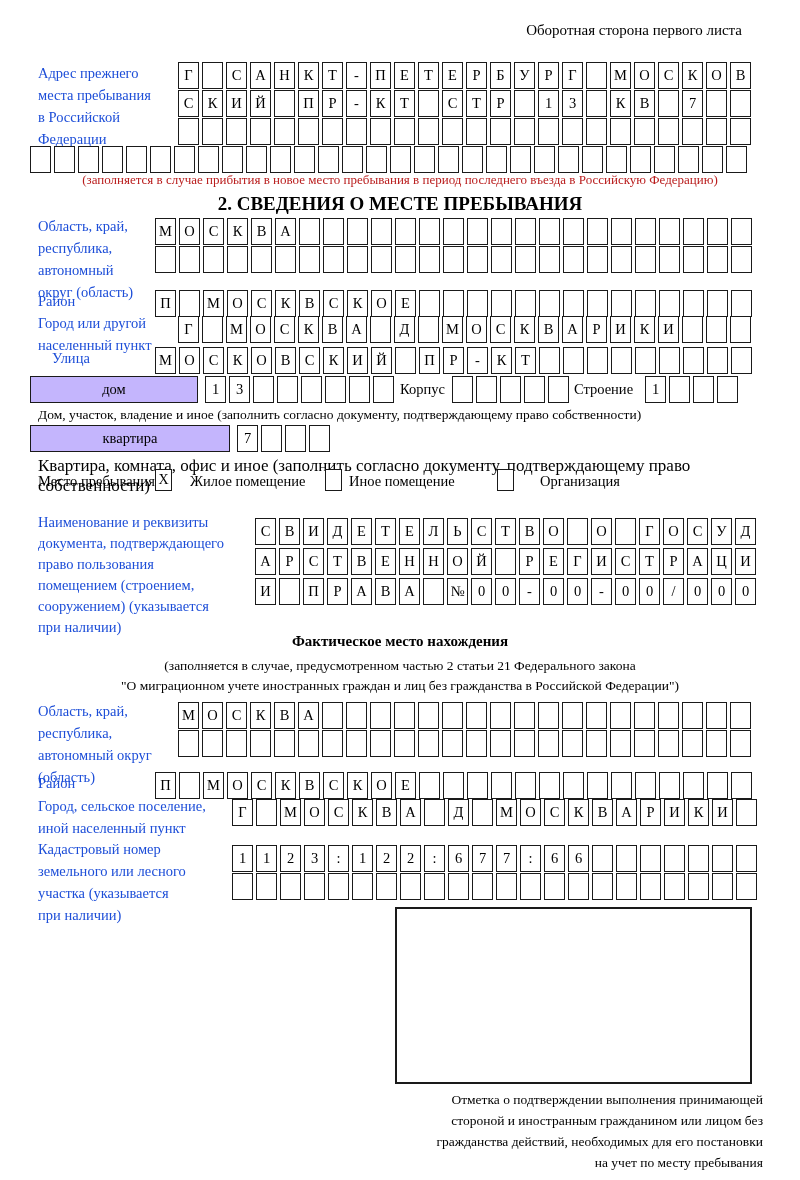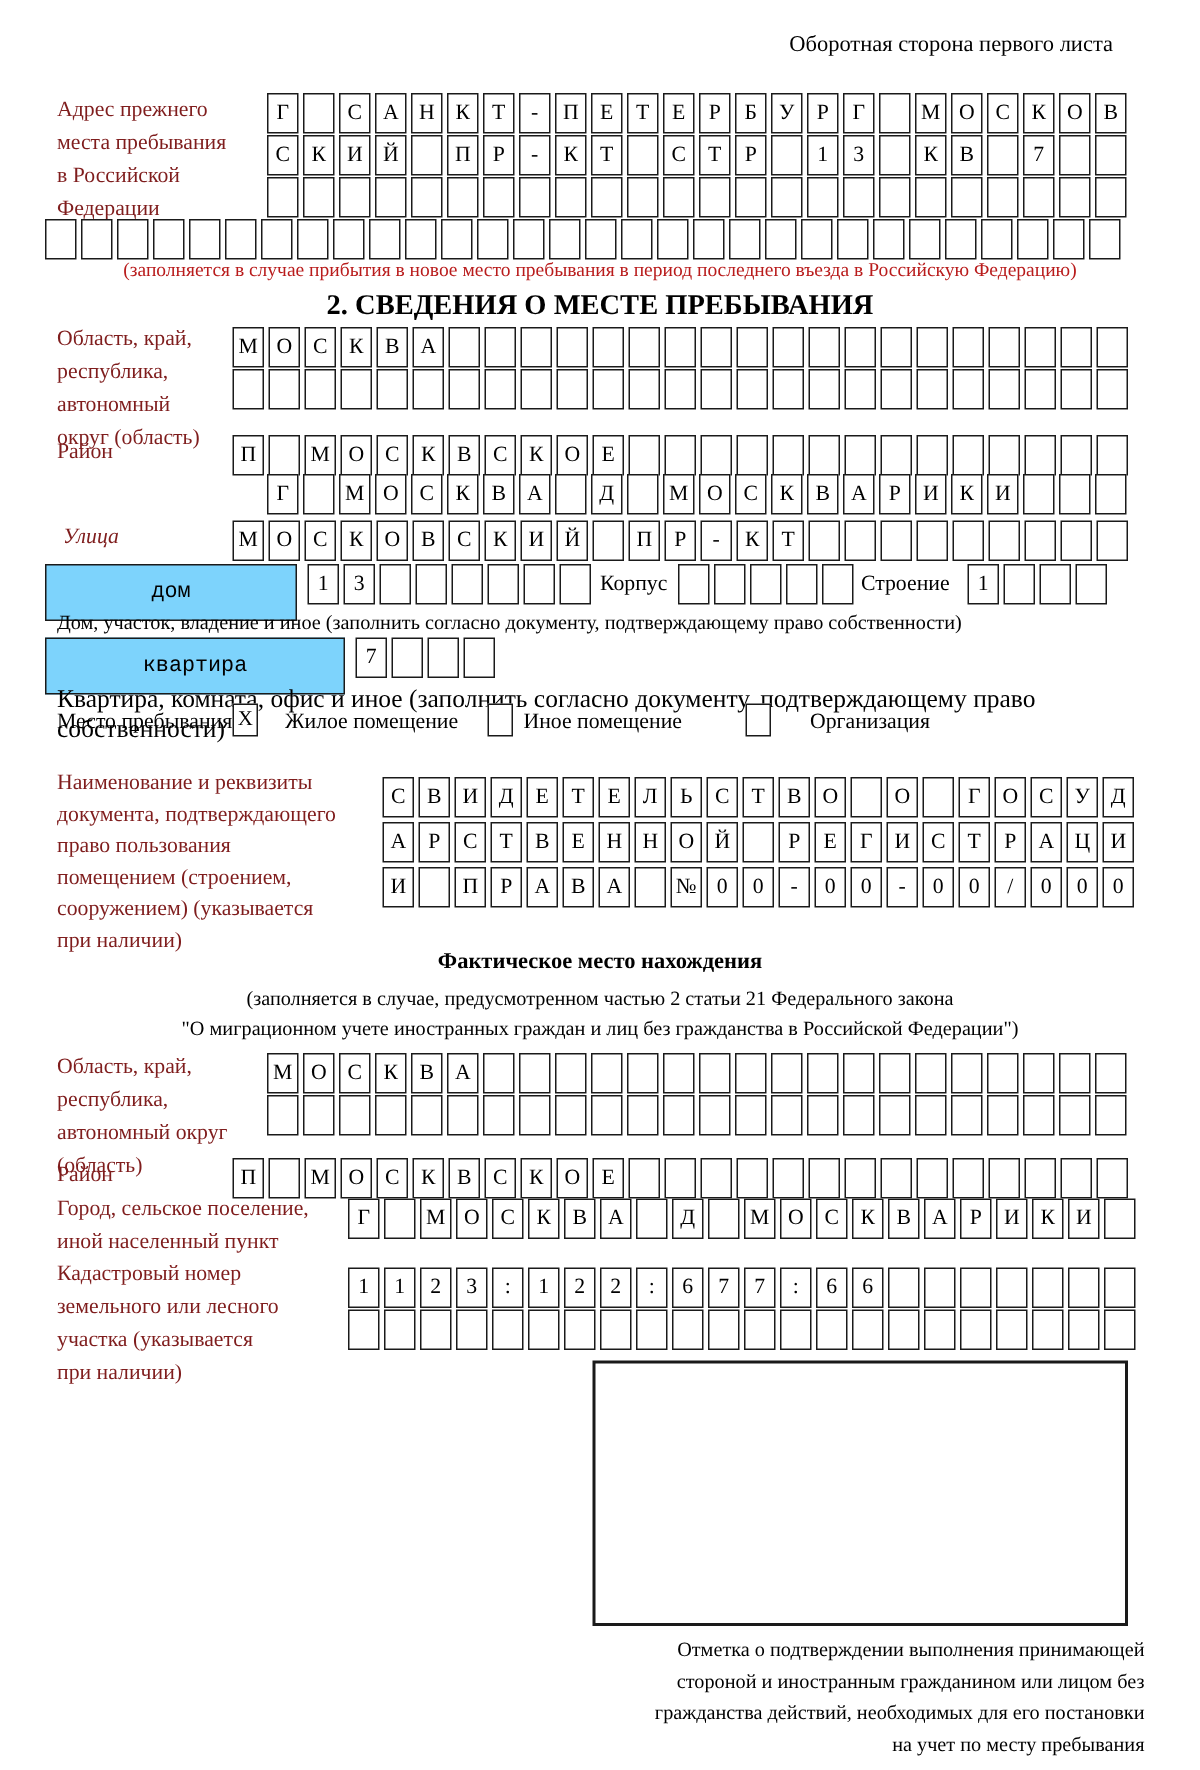--- a/index.html
+++ b/index.html
@@ -5,37 +5,36 @@
   * { margin:0; padding:0; box-sizing:border-box; }
   html,body { background:#ffffff; }
   .page {
     position:relative; width:800px; height:1180px;
     background:#ffffff; color:#000;
     font-family:"Liberation Serif","DejaVu Serif",serif;
     overflow:hidden;
   }
   .abs { position:absolute; }
   .label {
-    font-size:14.5px; line-height:22px; white-space:pre-line; color:#7f1d1d;
+    font-size:14.5px; line-height:22px; white-space:pre-line; color:#1d4ed8;
   }
   .note { font-size:13px; color:#b91c1c; }
   .title { font-weight:bold; font-size:19px; text-align:center; width:100%; }
   .center { text-align:center; width:100%; }
   .cellrow { display:flex; }
   .cell {
     width:21px; height:27px; margin-right:3px; flex:0 0 21px;
     border:1.5px solid #1a1a1a; background:#fff;
     display:flex; align-items:center; justify-content:center;
     font-size:14.5px; font-family:"Liberation Serif","DejaVu Serif",serif;
   }
   .widebox {
-    height:38px; border:1.5px solid #1a1a1a; background:#7dd3fc;
+    height:27px; border:1.5px solid #1a1a1a; background:#c4b5fd;
     display:flex; align-items:center; justify-content:center;
     font-size:14.5px;
-    font-family:Liberation Mono, monospace;
   }
   .inlinelabel { font-size:14.5px; }
   .checkbox {
     width:17px; height:22px; border:1.5px solid #1a1a1a; background:#fff;
     display:flex; align-items:center; justify-content:center;
     font-size:14px;
   }
   .stampbox { border:2px solid #1a1a1a; background:#fff; }
   .wrapnote { white-space:pre-line; text-align:right; font-size:13.5px; line-height:21px; }
 </style>
@@ -245,20 +244,22 @@
       <span class="cell"></span>
       <span class="cell"></span>
       <span class="cell"></span>
       <span class="cell"></span>
       <span class="cell"></span>
       <span class="cell"></span>
       <span class="cell"></span>
       <span class="cell"></span>
     </div>
 
+  <div class="abs label" style="left:38px; top:312px; width:145px;">Город или другой
+населенный пункт</div>
   <div class="abs cellrow" style="left:178px; top:316px;">
       <span class="cell">Г</span>
       <span class="cell"></span>
       <span class="cell">М</span>
       <span class="cell">О</span>
       <span class="cell">С</span>
       <span class="cell">К</span>
       <span class="cell">В</span>
       <span class="cell">А</span>
       <span class="cell"></span>
@@ -272,21 +273,21 @@
       <span class="cell">А</span>
       <span class="cell">Р</span>
       <span class="cell">И</span>
       <span class="cell">К</span>
       <span class="cell">И</span>
       <span class="cell"></span>
       <span class="cell"></span>
       <span class="cell"></span>
     </div>
 
-  <div class="abs label" style="left:42px; top:347px;font-style:italic;">Улица</div>
+  <div class="abs label" style="left:52px; top:347px;">Улица</div>
   <div class="abs cellrow" style="left:155px; top:347px;">
       <span class="cell">М</span>
       <span class="cell">О</span>
       <span class="cell">С</span>
       <span class="cell">К</span>
       <span class="cell">О</span>
       <span class="cell">В</span>
       <span class="cell">С</span>
       <span class="cell">К</span>
       <span class="cell">И</span>

